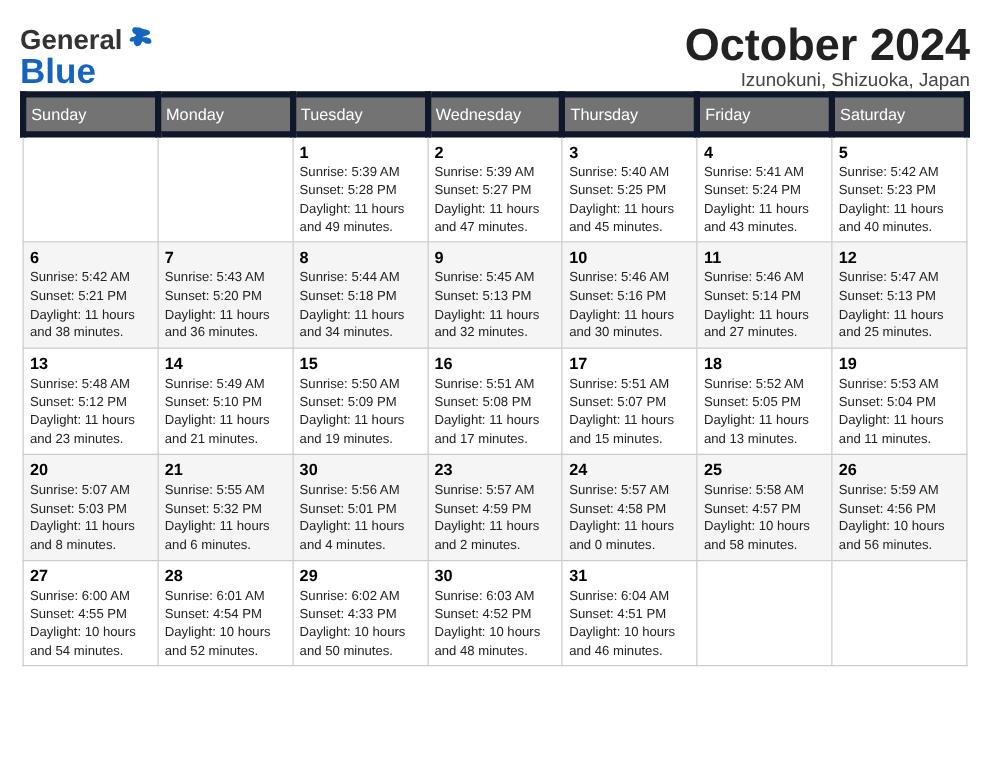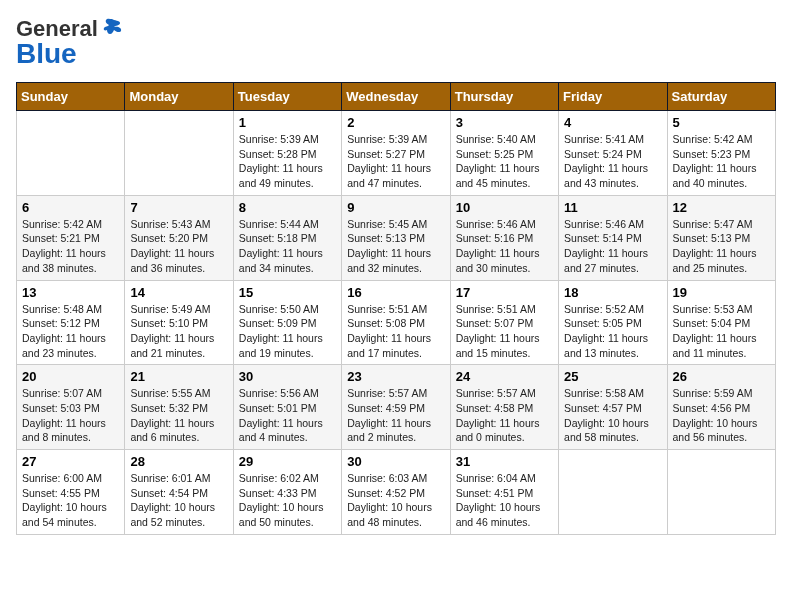--- a/index.html
+++ b/index.html
@@ -7,21 +7,21 @@
       font-family: Arial, sans-serif;
       background: #fff;
       width: 792px;
       min-height: 612px;
       padding: 16px;
     }
     .header {
       display: flex;
       justify-content: space-between;
       align-items: flex-end;
-      margin-bottom: 12px;
+      margin-bottom: 0;
       gap: 23px;
     }
     .logo {
       display: flex;
       flex-direction: column;
       align-items: flex-start;
     }
     .logo-row {
       display: flex;
       align-items: center;
@@ -39,27 +39,27 @@
     .location {
       font-size: 15px;
       color: #444;
     }
     .calendar {
       width: 100%;
       border-collapse: collapse;
       font-size: 11px;
     }
     .calendar th {
-      background: #a16207;
+      background: #737373;
       color: #fff;
       padding: 6px 4px;
       text-align: left;
       font-size: 13px;
-      font-weight: bold;
-      border: 1px solid #0f172a;
+      font-weight: normal;
+      border: 5px solid #0f172a;
     }
     .calendar td {
       border: 1px solid #ccc;
       vertical-align: top;
       padding: 4px 5px;
       min-width: 100px;
       min-height: 80px;
       background: #fff;
     }
     .calendar tr:nth-child(even) td {
@@ -88,20 +88,24 @@
 
 <div class="header">
   <div class="logo">
     <div class="logo-row">
       <span style="font-size:22px;font-weight:bold;color:#333;">General</span>
       <svg width="20" height="20" viewBox="0 0 20 20" style="margin-left:2px;margin-top:-4px;">
         <path d="M10 2 C12 4, 18 3, 18 6 C18 9, 13 8, 12 10 C16 9, 20 11, 19 14 C18 16, 14 15, 12 13 C11 15, 10 17, 8 17 C6 17, 5 15, 5 13 C3 14, 1 13, 2 11 C3 9, 6 10, 7 8 C5 7, 3 5, 4 3 C5 1, 8 2, 10 2Z" fill="#1565c0"></path>
       </svg>
     </div>
     <span style="font-size:28px;font-weight:bold;color:#1565c0;margin-top:-4px;">Blue</span>
+  </div>
+  <div class="title-block">
+    <div class="month-title">October 2024</div>
+    <div class="location">Izunokuni, Shizuoka, Japan</div>
   </div>
 </div>
 
 <table class="calendar">
   <thead>
     <tr>
       <th>Sunday</th>
       <th>Monday</th>
       <th>Tuesday</th>
       <th>Wednesday</th>

